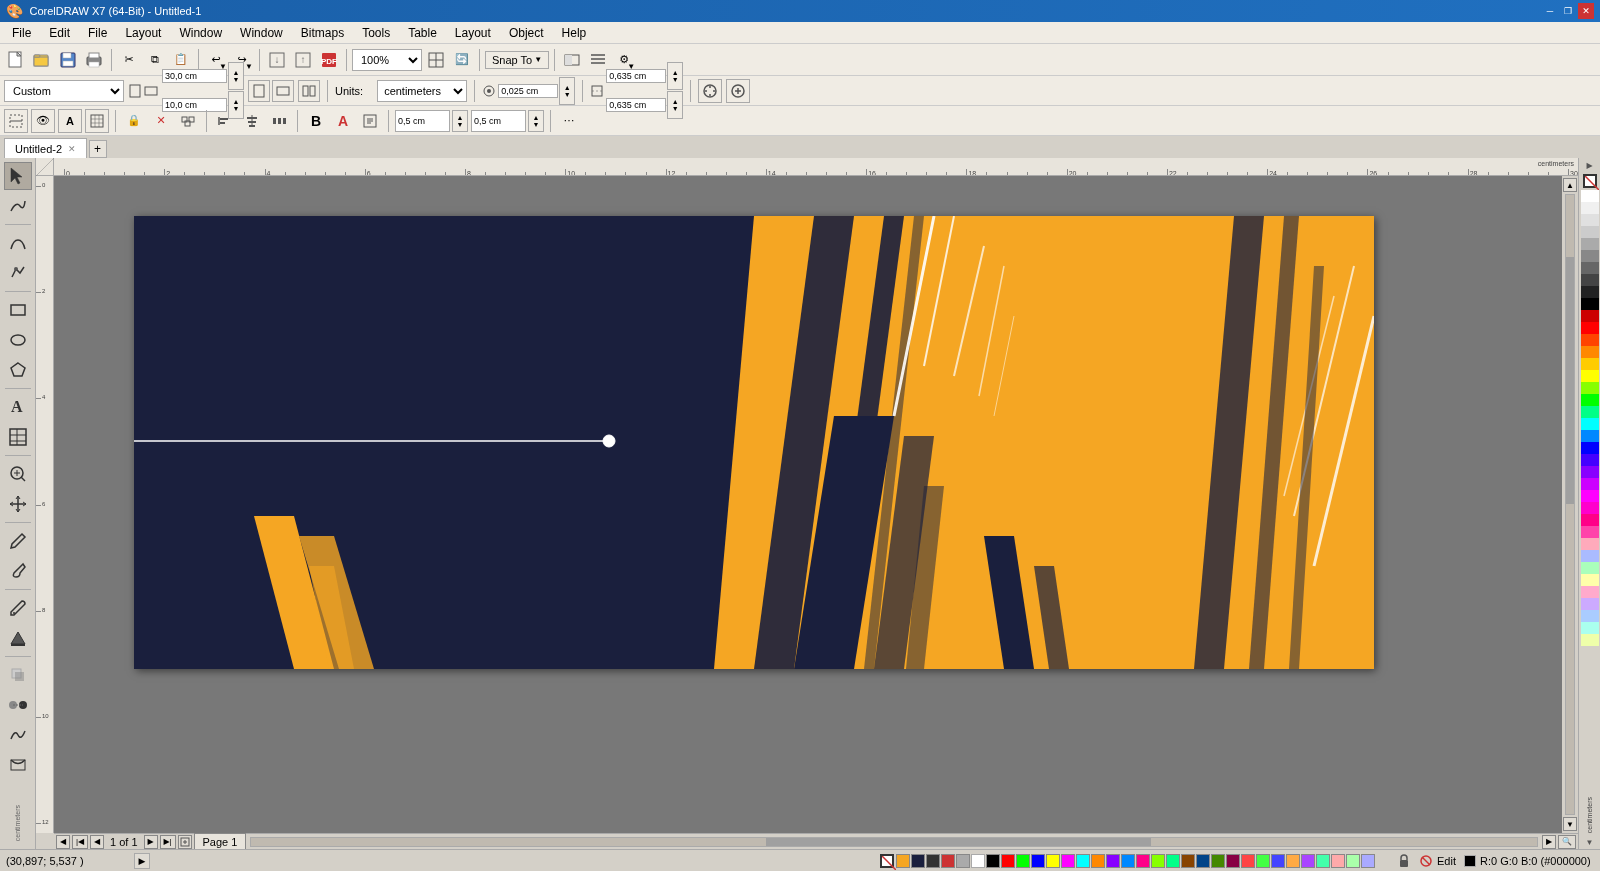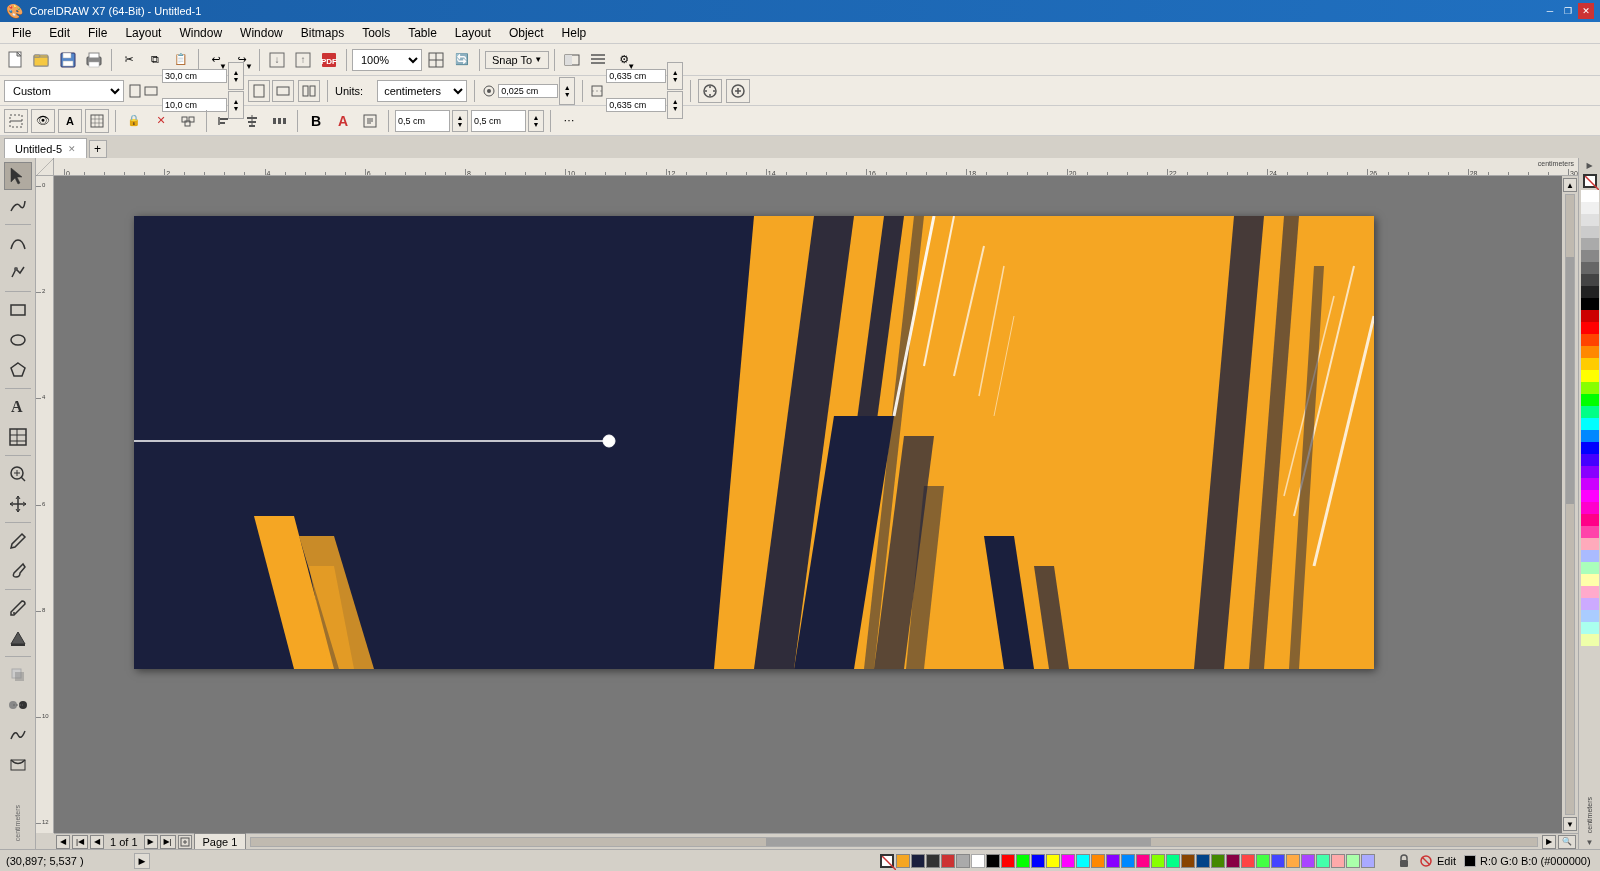--- a/index.html
+++ b/index.html
@@ -481,21 +481,21 @@
         <span>▲</span>
         <span>▼</span>
       </div>
   </div>
   <div class="tb-separator"></div>
   <div class="tb-btn" style="width:24px;height:24px;">⋯</div>
 </div>
 
 <div id="tab-bar">
   <div class="tab active">
-    <span>Untitled-5</span>
+    <span>Untitled-2</span>
     <span style="font-size:9px;color:#888;">✕</span>
   </div>
   <div class="tab-add">+</div>
 </div>
 
 <div id="main-content">
 
   <div id="left-panel">
     <div class="tool-btn active" title="Select">
       <svg width="20" height="20" viewBox="0 0 20 20">

